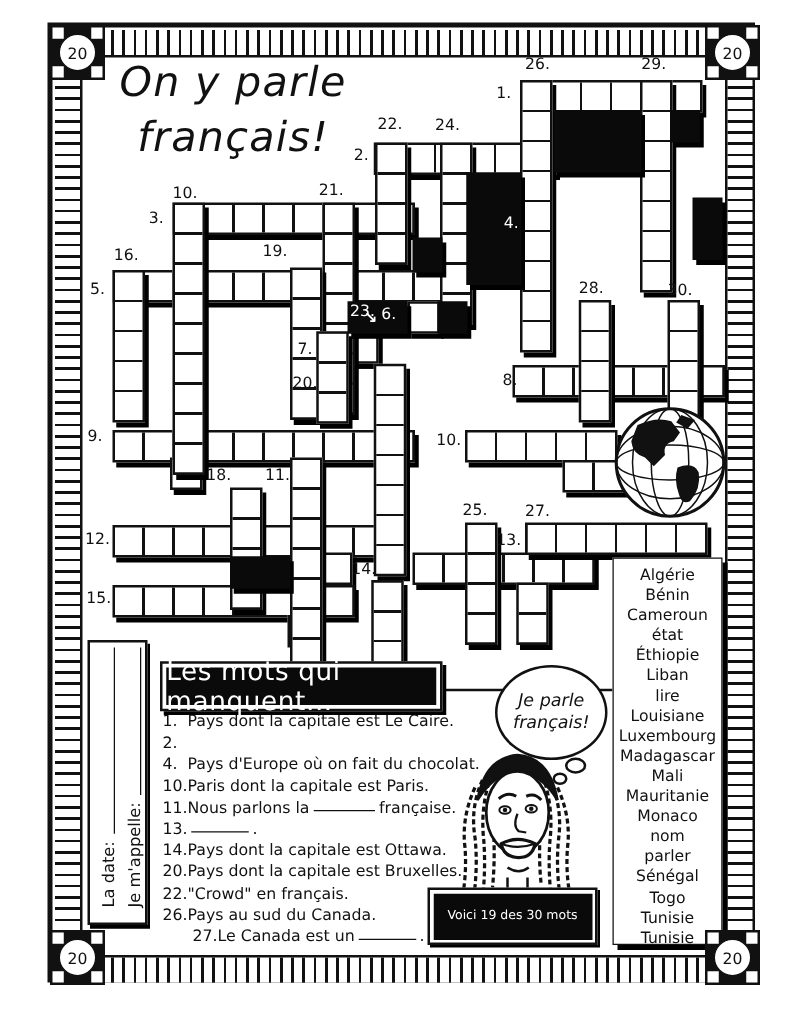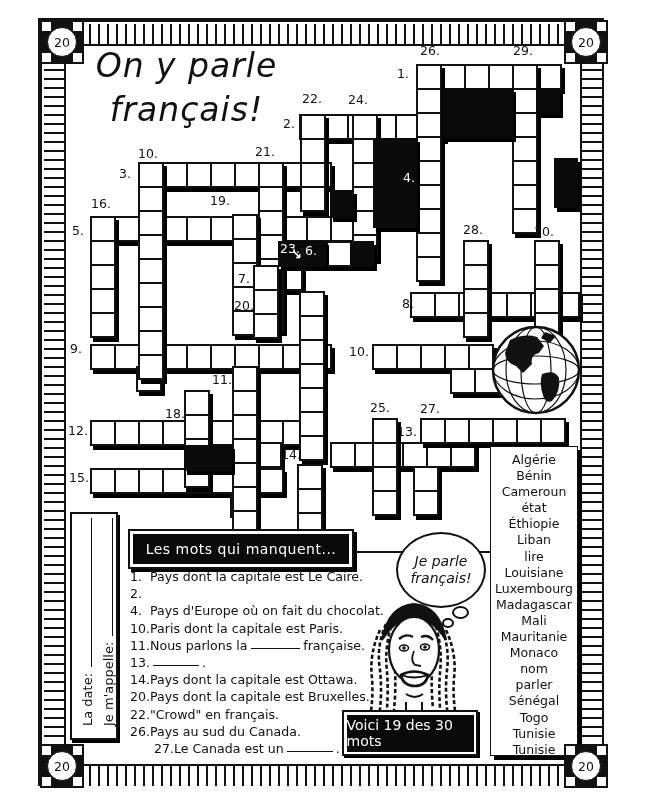--- a/index.html
+++ b/index.html
@@ -40,36 +40,36 @@
   
   #name-box{left:70px;top:512px;width:48px;height:228px;border:2.5px solid #111;
     box-shadow:2px 3px 0 #000;box-sizing:border-box;background:#fff;}
   .vrow{position:absolute;width:212px;height:20px;display:flex;align-items:flex-end;
     transform:rotate(-90deg);transform-origin:0 0;font-size:13px;}
   .vrow .line{flex:1;border-bottom:1.5px solid #111;margin:0 4px 3px 6px;height:10px;}
   
   #banner-outer{left:128px;top:529px;width:226px;height:40px;border:2.5px solid #111;
     box-shadow:3px 3px 0 #000;box-sizing:border-box;background:#fff;padding:3px;z-index:6;}
   #banner-inner{background:#0a0a0a;color:#fff;width:100%;height:100%;box-sizing:border-box;
-    display:flex;align-items:center;justify-content:center;font-size:14px;letter-spacing:.5px;}
+    display:flex;align-items:center;justify-content:center;font-size:21px;letter-spacing:.5px;}
   #clues{left:130px;top:568px;width:235px;font-size:12.6px;}
   .clue{display:flex;line-height:17.2px;white-space:nowrap;}
   .clue .n{width:20px;flex:none;}
   .blank{display:inline-block;width:50px;border-bottom:1.5px solid #111;height:11px;margin:0 3px;}
   
   #divider{left:352px;top:551px;width:138px;height:2px;background:#111;}
   #bubble{left:396px;top:532px;width:90px;height:76px;border:2.5px solid #111;border-radius:50%;
     background:#fff;box-sizing:border-box;display:flex;flex-direction:column;align-items:center;
     justify-content:center;font-size:14px;font-style:italic;line-height:17px;z-index:8;}
   .bub-dot{border:2px solid #111;border-radius:50%;background:#fff;z-index:8;}
   #voici-outer{left:342px;top:710px;width:136px;height:46px;border:2px solid #111;
     box-shadow:2px 2px 0 #000;box-sizing:border-box;background:#fff;padding:2.5px;z-index:9;}
   #voici-inner{background:#0a0a0a;color:#fff;width:100%;height:100%;box-sizing:border-box;
     display:flex;flex-direction:column;align-items:center;justify-content:center;
-    font-size:14px;line-height:16px;}
+    font-size:10px;line-height:16px;}
   svg{display:block;}
 </style>
 </head>
 <body>
 
 <div class="abs" id="frame-outer"></div>
 <div class="abs band" id="band-top"></div>
 <div class="abs band" id="band-bottom"></div>
 <div class="abs band" id="band-left"></div>
 <div class="abs band" id="band-right"></div>
@@ -168,21 +168,21 @@
     <div class="gnum" style="left: 463px; top: 223px; position: absolute;">28.</div>
     <div class="gnum" style="left: 534px; top: 225px; position: absolute;">30.</div>
     <div class="gnum w" style="left: 280px; top: 242px; position: absolute;">23.</div>
     <div class="gnum w" style="left: 305px; top: 244px; position: absolute;">6.</div>
     <div class="gnum w" style="left: 403px; top: 171px; position: absolute;">4.</div>
     <div class="gnum" style="left: 238px; top: 272px; position: absolute;">7.</div>
     <div class="gnum" style="left: 234px; top: 299px; position: absolute;">20.</div>
     <div class="gnum" style="left: 402px; top: 297px; position: absolute;">8.</div>
     <div class="gnum" style="left: 70px; top: 342px; position: absolute;">9.</div>
     <div class="gnum" style="left: 349px; top: 345px; position: absolute;">10.</div>
-    <div class="gnum" style="left: 165px; top: 373px; position: absolute; margin-top: 34px;">18.</div>
+    <div class="gnum" style="left: 165px; top: 373px; position: absolute;">18.</div>
     <div class="gnum" style="left: 212px; top: 373px; position: absolute;">11.</div>
     <div class="gnum" style="left: 68px; top: 424px; position: absolute;">12.</div>
     <div class="gnum" style="left: 370px; top: 401px; position: absolute;">25.</div>
     <div class="gnum" style="left: 420px; top: 402px; position: absolute;">27.</div>
     <div class="gnum" style="left: 397px; top: 425px; position: absolute;">13.</div>
     <div class="gnum" style="left: 281px; top: 448px; position: absolute;">14.</div>
     <div class="gnum" style="left: 69px; top: 471px; position: absolute;">15.</div>
     <div id="grid-arrow" style="left: 291px; top: 247px; position: absolute;">↘</div>
   </div>
 

